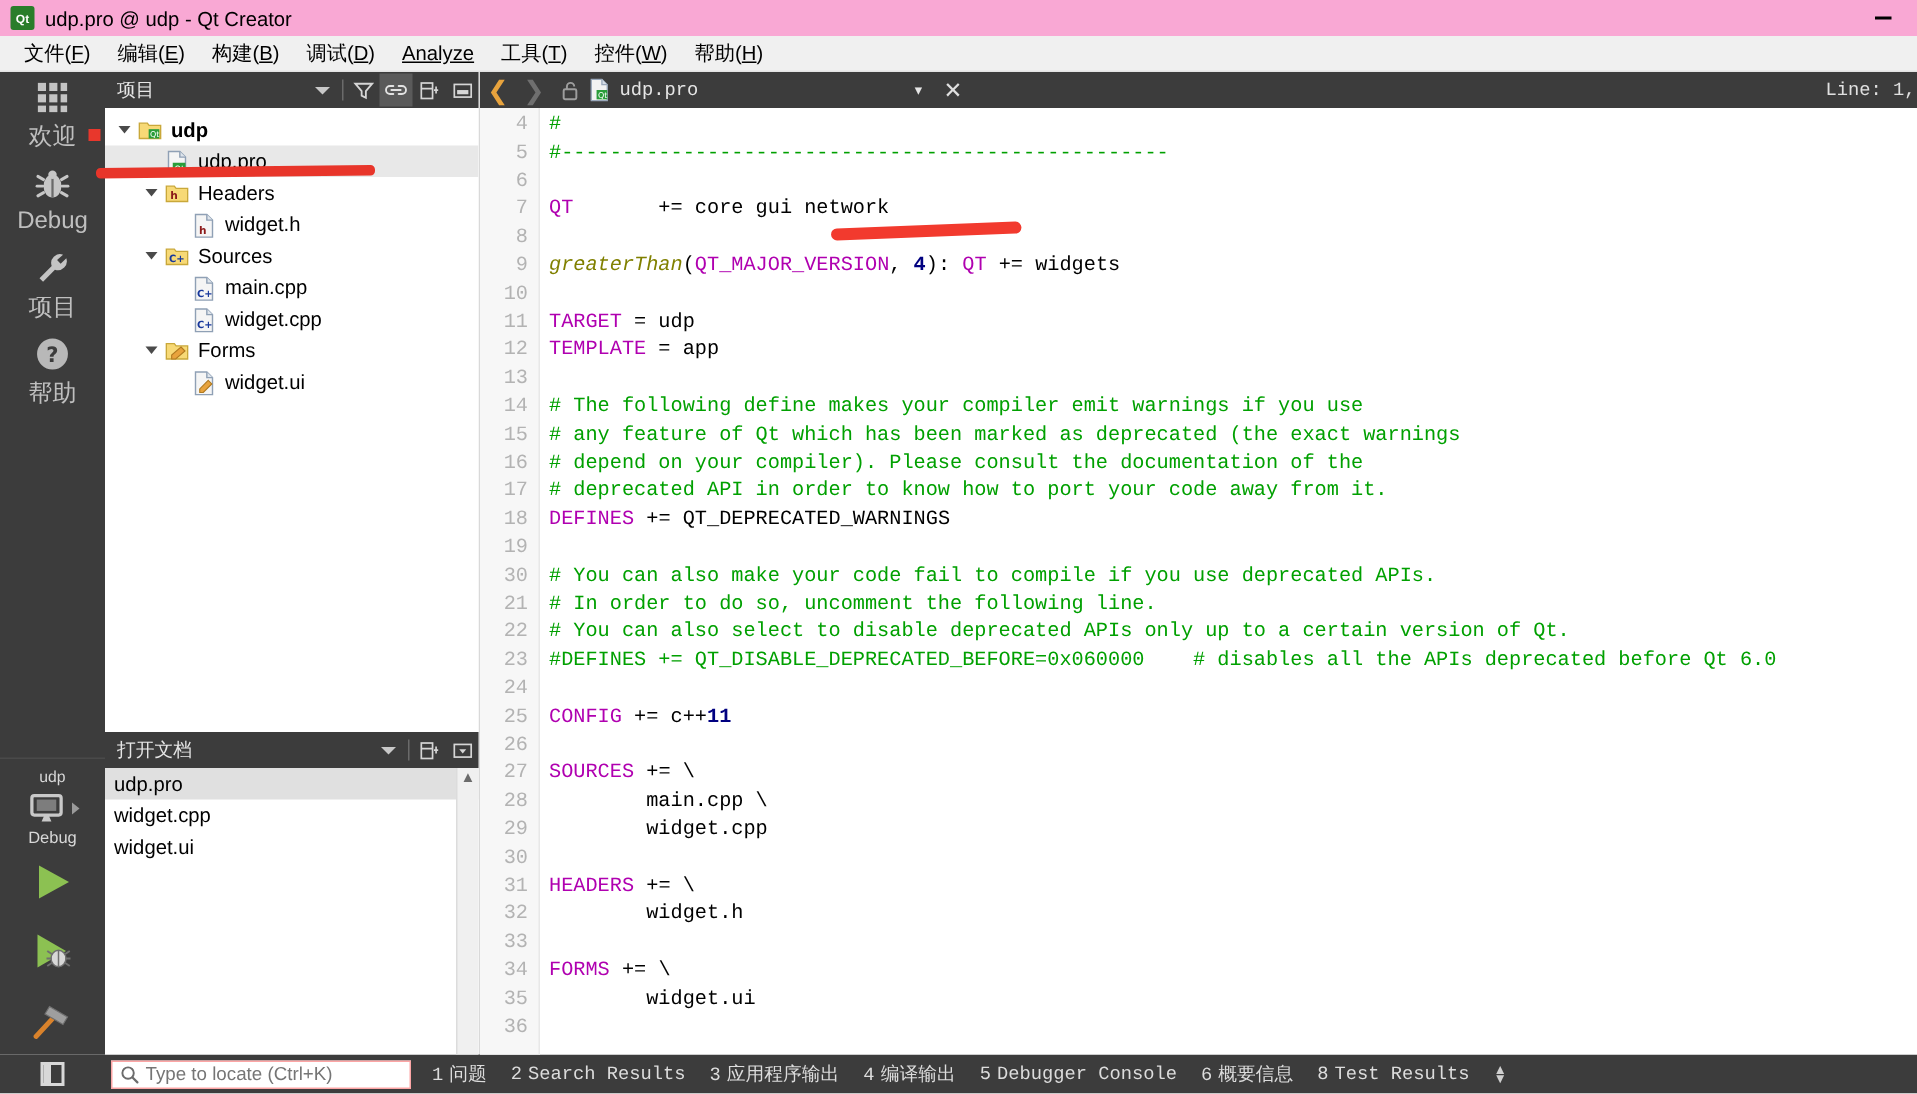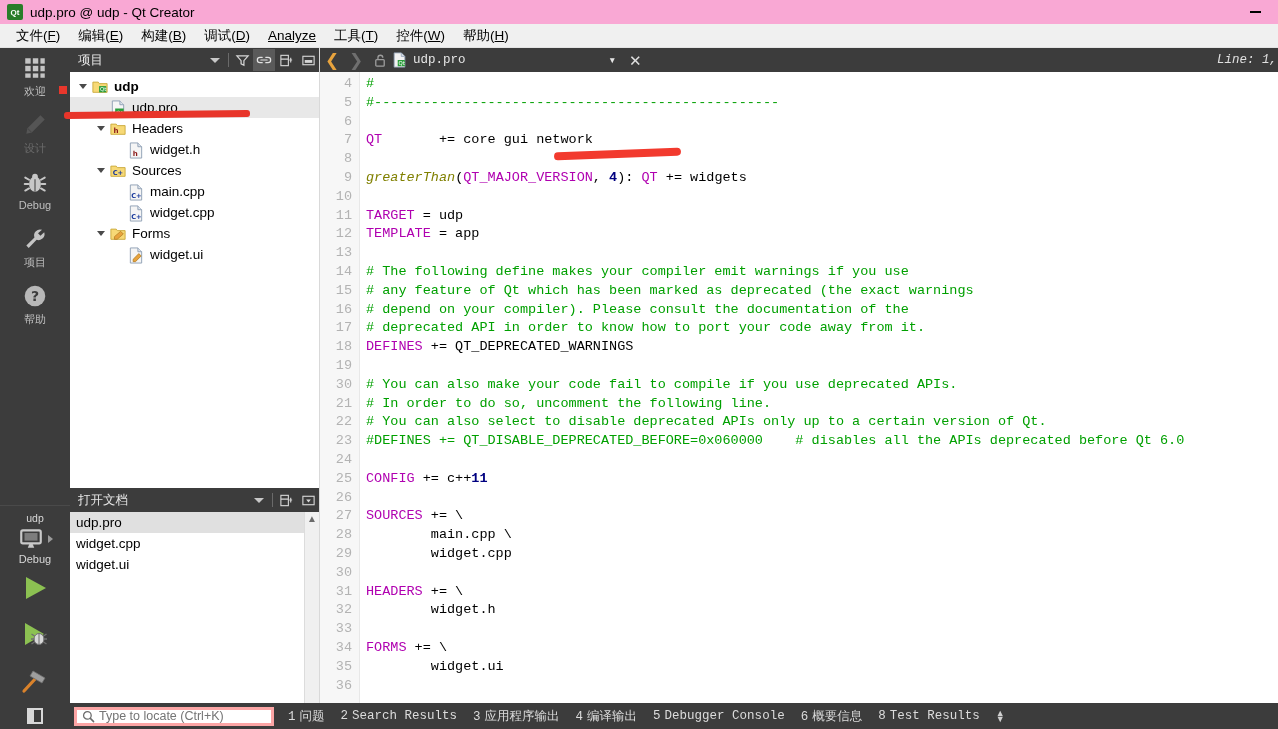--- a/index.html
+++ b/index.html
@@ -71,21 +71,21 @@
   }
   .modes { flex: 0 0 auto; }
   .mode {
     height: 57px; width: 70px;
     display: flex; flex-direction: column;
     align-items: center; justify-content: center;
     position: relative;
   }
   .mode.active { background: #2e2e2e; }
   .mode .mlabel {
-    font-size: 11px; color: #bfbfbf; margin-top: 3px;
+    font-size: 16px; color: #bfbfbf; margin-top: 3px;
     font-family: "Liberation Sans", sans-serif;
   }
   .mode.disabled .mlabel { color: #6a6a6a; }
   .mode .reddot {
     position: absolute; right: 3px; top: 38px;
     width: 8px; height: 8px; background: #e8372c;
   }
 
   .ic { width: 26px; height: 26px; display:block; }
 
@@ -192,21 +192,21 @@
     font-size: 12.5px; color:#e6e6e6; height: 24px;
     font-family: "Liberation Mono", monospace;
   }
   .filecombo .cname { margin-left: 6px; }
   .filecombo .cdrop { margin-left:auto; margin-right:6px; }
   .closex { font-size: 15px; color: #e0e0e0; padding: 0 7px; line-height: 15px;
             font-family: "Liberation Sans", sans-serif; }
   .lineinfo {
     position:absolute; right: 0; top:0; height:24px;
     display:flex; align-items:center; padding-right: 1px;
-    font-size: 12.5px; color:#e0e0e0; font-family: "Liberation Mono", monospace; font-style: italic;
+    font-size: 12.5px; color:#e0e0e0; font-family: "Liberation Mono", monospace;
   }
 
   .edbody { flex: 1 1 auto; display: flex; min-height:0; position: relative; background:#fff; }
   .gutter {
     flex: 0 0 40px; background: #f7f7f7; color: #b3b3b3;
     font-family: "Liberation Mono", monospace; font-size: 13.5px;
     text-align: right; padding-right: 7px; padding-top: 3px;
     border-right: 1px solid #e8e8e8;
   }
   .gutter div { height: 18.8px; line-height: 18.8px; }
@@ -226,21 +226,21 @@
   .statusbar {
     height: 26px; flex: 0 0 26px;
     background: #3c3c3c; display: flex; align-items: center;
     color: #e0e0e0;
   }
   .sbleft { width: 70px; flex:0 0 70px; display:flex; align-items:center; justify-content:center; }
   .sidetoggle { width:16px; height:16px; border:2px solid #d8d8d8; display:flex; }
   .sidetoggle i { display:block; width:5px; background:#d8d8d8; }
   .locator {
     width: 200px; height: 19px; background: #fff;
-    border: 3px solid #fca5a5; display: flex; align-items: center;
+    border: 1px solid #fca5a5; display: flex; align-items: center;
     margin-left: 4px; padding-left: 5px;
   }
   .locator .ltext { font-size:12.5px; color:#8a8a8a; margin-left:4px;
                     font-family: "Liberation Sans", sans-serif; }
   .sbitems { display:flex; align-items:center; margin-left: 14px; }
   .sbitem { font-size: 12.5px; color:#dcdcdc; margin-right: 16px; white-space:nowrap;
             font-family: "Liberation Mono", monospace; }
   .sbitem .num { color:#dcdcdc; margin-right: 4px; }
   .sbupdown { display:flex; flex-direction:column; align-items:center; line-height:6px; color:#d0d0d0; }
 
@@ -292,29 +292,20 @@
                   <rect x="10" y="10" width="5" height="5"></rect>
                   <rect x="17" y="10" width="4" height="5"></rect>
                   <rect x="3" y="17" width="5" height="4"></rect>
                   <rect x="10" y="17" width="5" height="4"></rect>
                   <rect x="17" y="17" width="4" height="4"></rect>
                 </g>
               </svg>
             </span>
             <div class="mlabel">欢迎</div>
             <div class="reddot"></div>
-          </div>
-          <div class="mode disabled">
-            <span style="opacity: 0.45;">
-              <svg class="ic" viewBox="0 0 24 24">
-                <path d="M17 3 L21 7 L9 19 L4 20 L5 15 Z" fill="#757575"></path>
-                <path d="M5 15 L9 19" stroke="#5a5a5a" stroke-width="1"></path>
-              </svg>
-            </span>
-            <div class="mlabel">设计</div>
           </div>
           <div class="mode">
             <span>
               <svg class="ic" viewBox="0 0 24 24">
                 <ellipse cx="12" cy="13" rx="5.5" ry="7" fill="#c7c7c7"></ellipse>
                 <path d="M12 6 L12 20" stroke="#6b6b6b" stroke-width="1.4"></path>
                 <circle cx="12" cy="6" r="2.6" fill="#c7c7c7"></circle>
                 <g stroke="#c7c7c7" stroke-width="1.8" stroke-linecap="round">
                   <path d="M6.5 9 L3 7"></path>
                   <path d="M6 13 L2.5 13"></path>

